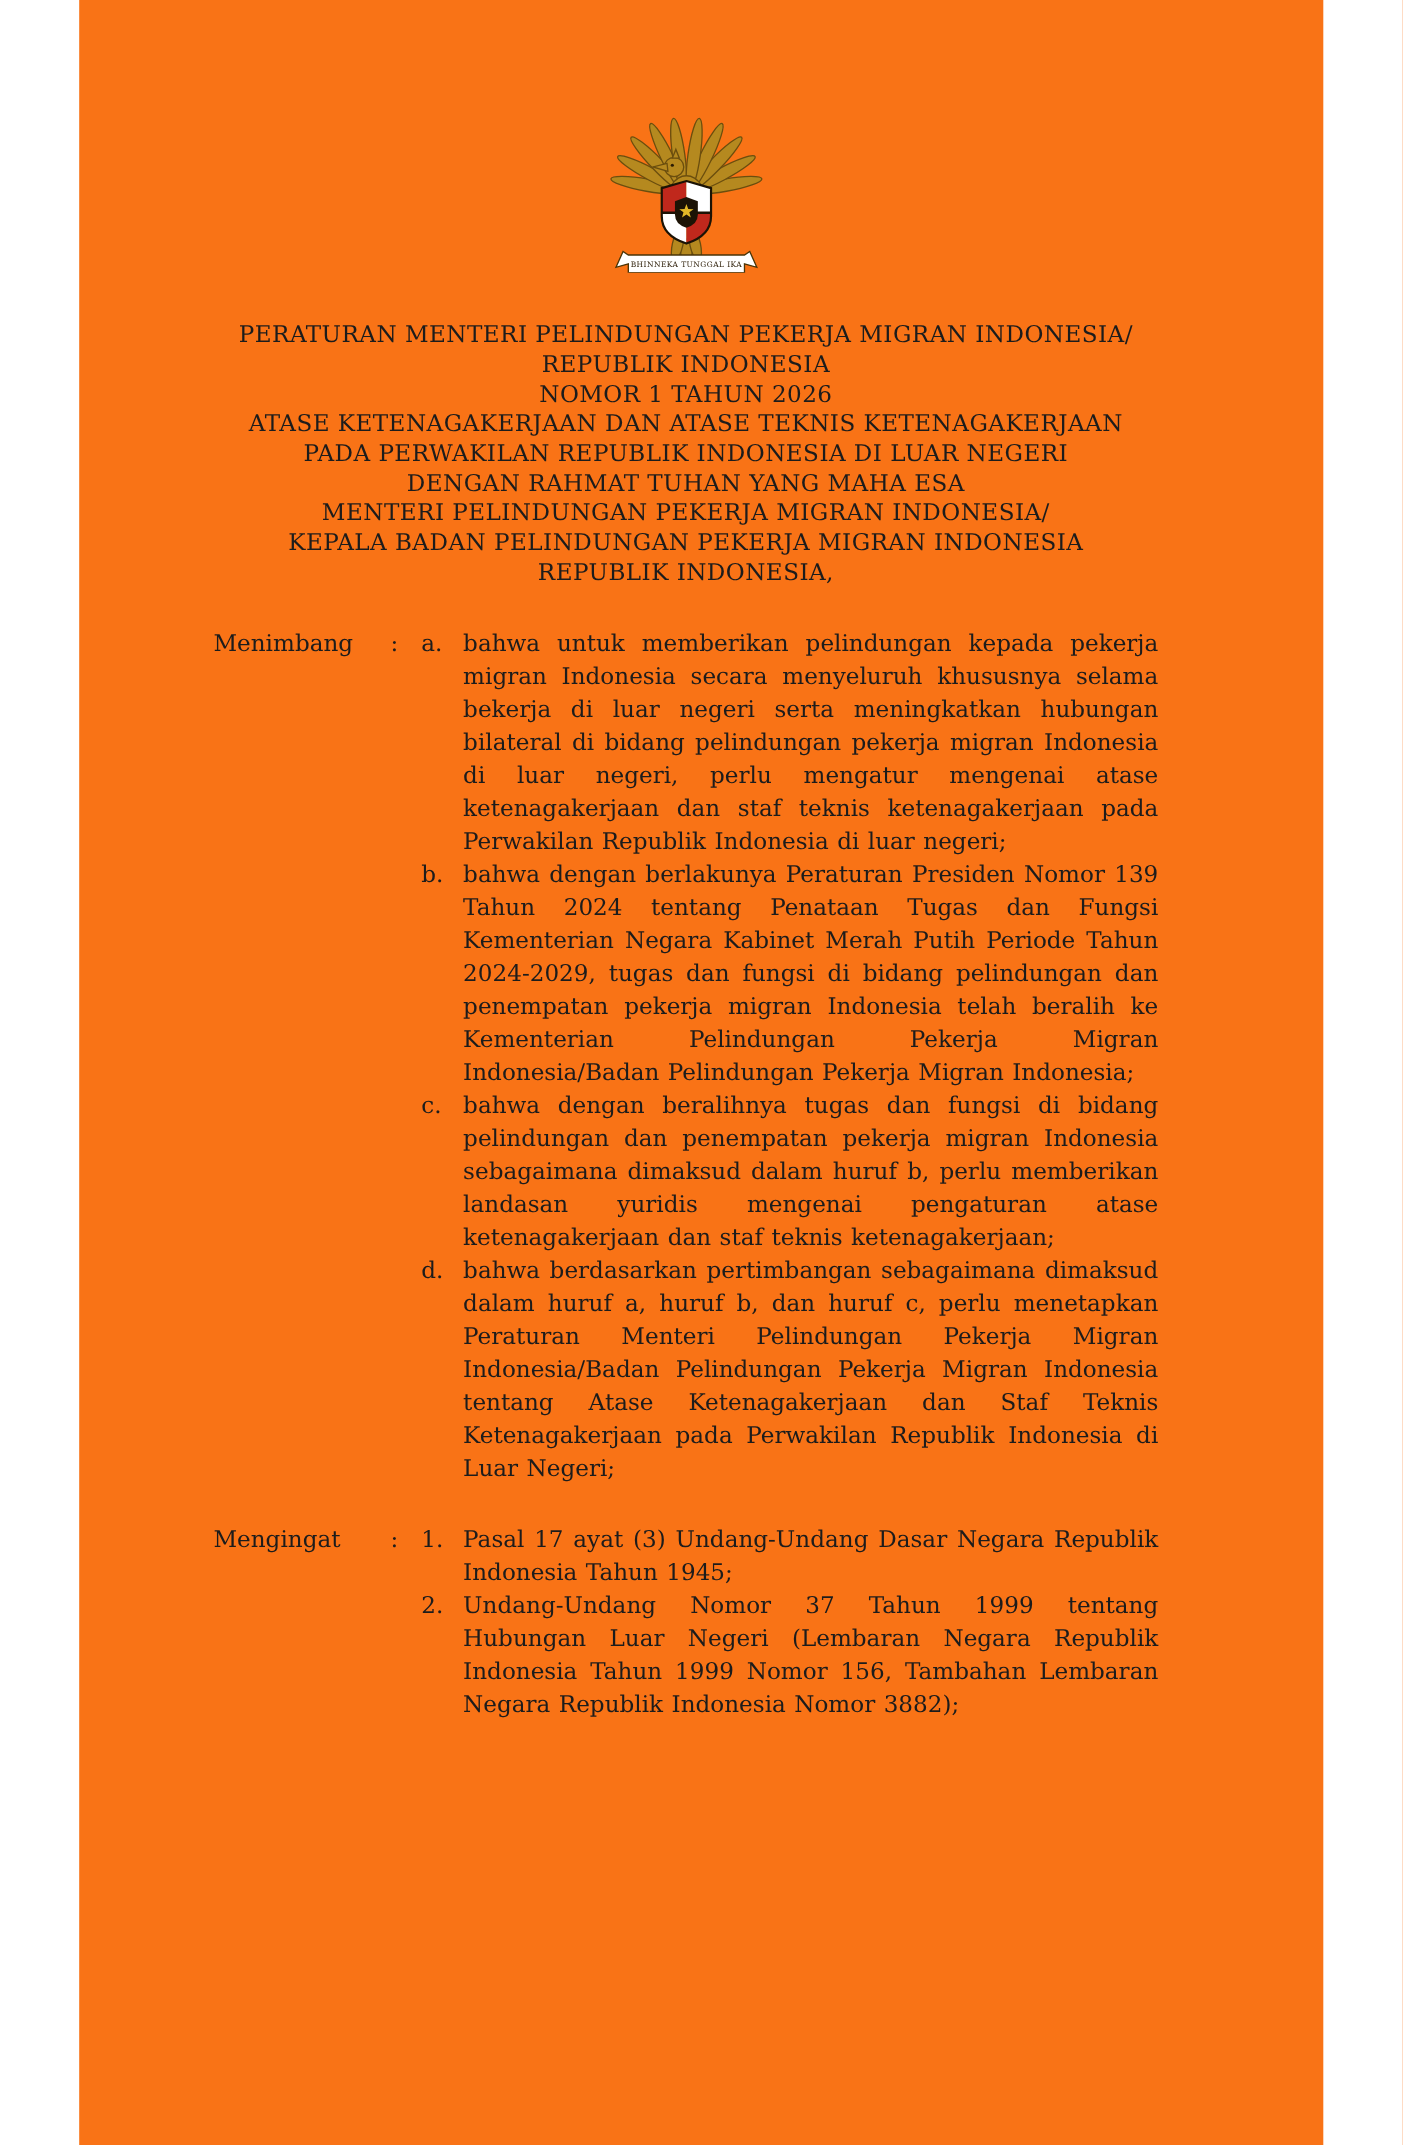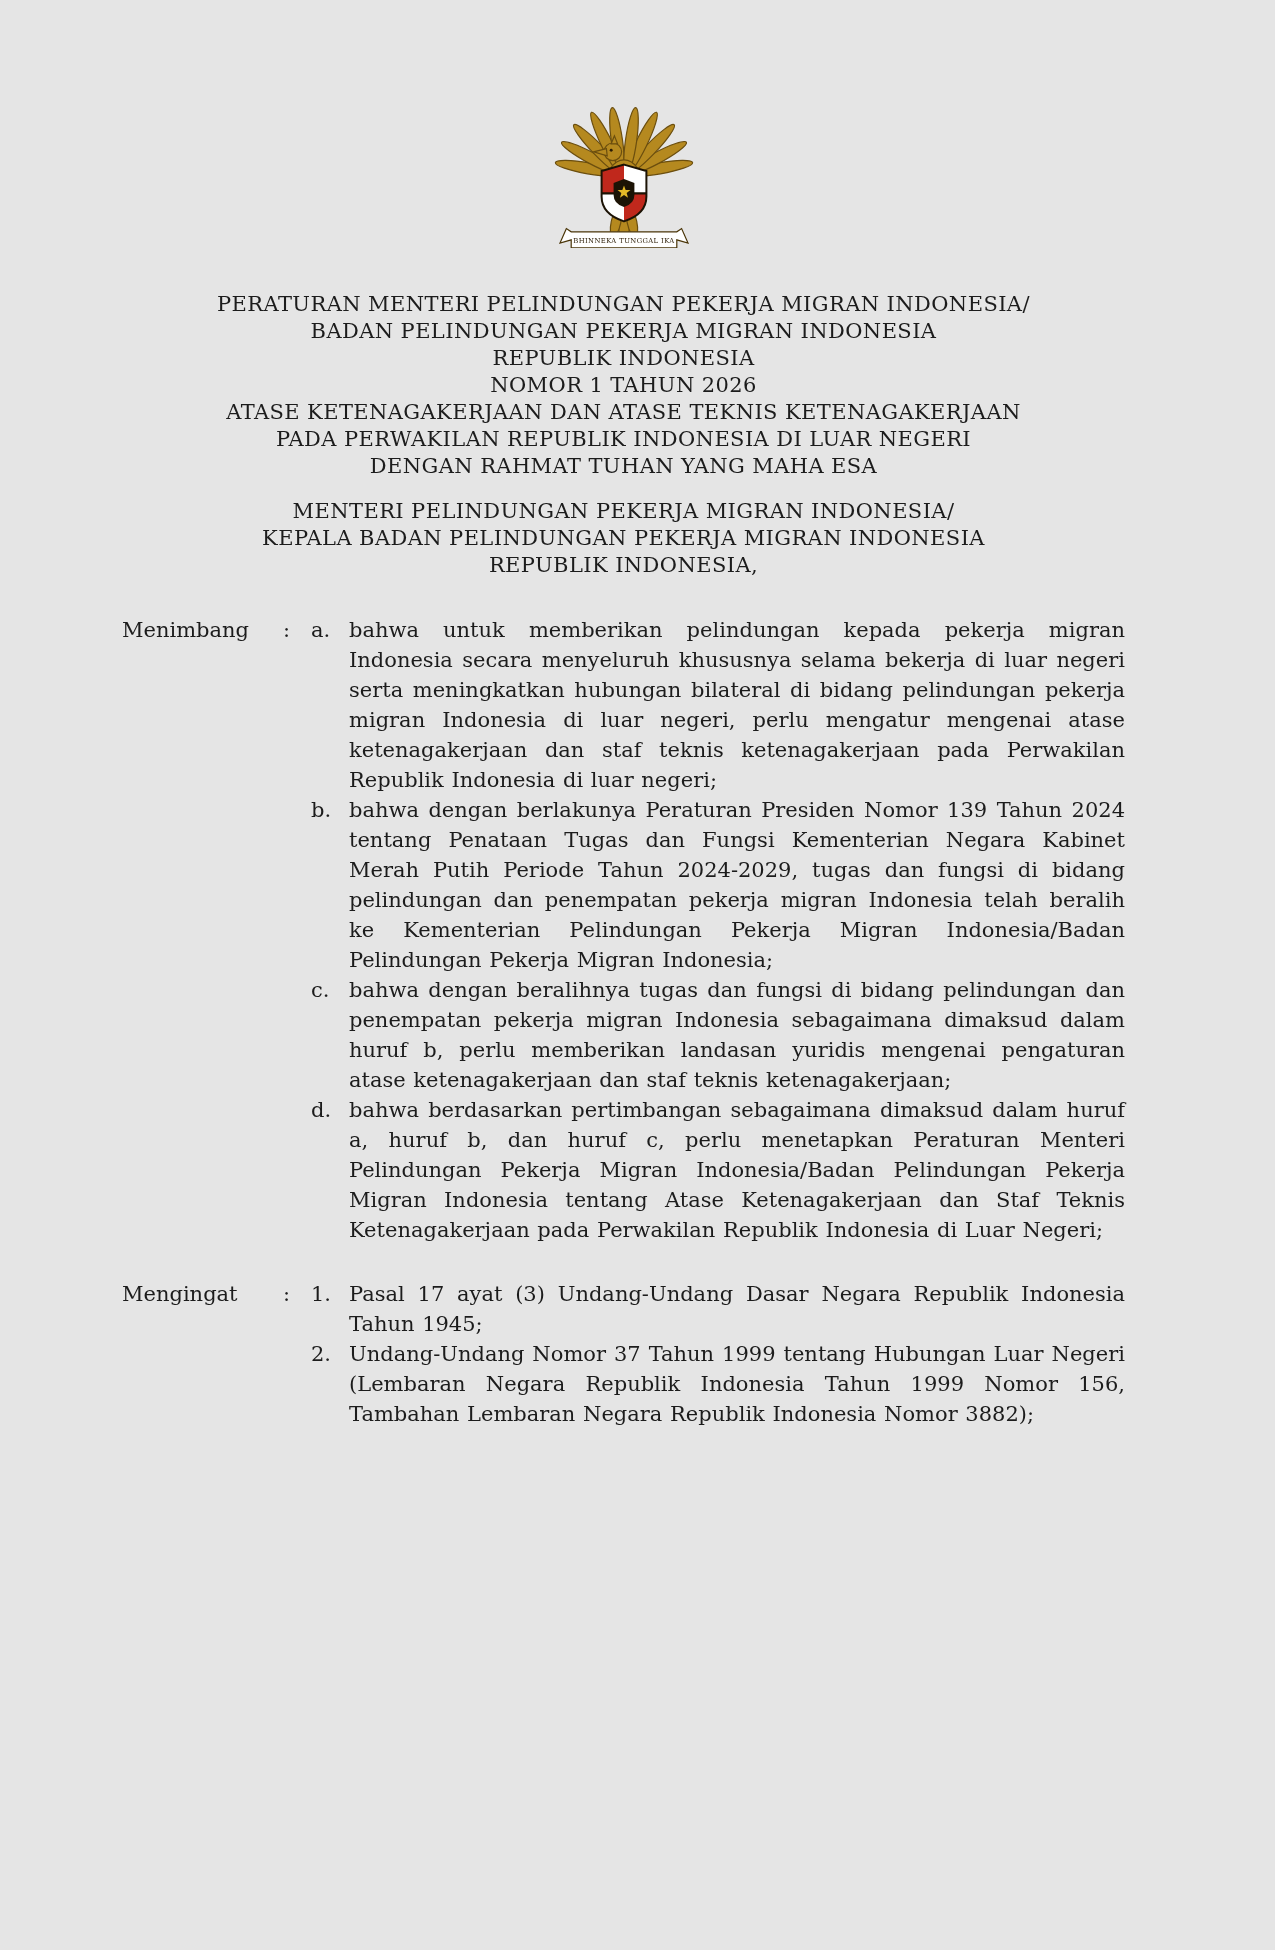--- a/index.html
+++ b/index.html
@@ -1,27 +1,27 @@
 <!DOCTYPE html>
 <html><head>
 <meta charset="utf-8">
 <style>
   * { box-sizing: border-box; }
   html, body { margin: 0; padding: 0; background: #ffffff; }
   .page {
-    width: 1275px; height: 1950px; margin: 0 auto; background: #e5e5e5;
+    width: 1131px; height: 1950px; margin: 0 auto; background: #f97316;
     padding: 78px 150px 40px 122px;
     font-family: "DejaVu Serif", "Liberation Serif", serif;
     font-size: 21px; color: #1c1c1c; overflow: hidden;
   }
   .emblem-wrap { text-align: center; margin-bottom: 38px; }
   .center { text-align: center; line-height: 27px; letter-spacing: 0.4px; }
   .center div { white-space: nowrap; }
   .title-block { }
-  .invocation-block { margin-bottom: 18px; }
+  .invocation-block { }
   .issuer-block { margin-bottom: 36px; }
   .section { display: flex; line-height: 30px; }
   .section + .section { margin-top: 34px; }
   .sec-label { width: 161px; flex: none; }
   .sec-colon { width: 28px; flex: none; }
   .sec-items { flex: 1; min-width: 0; }
   .item { display: flex; }
   .marker { width: 38px; flex: none; }
   .itext { flex: 1; text-align: justify; word-spacing: 1px; }
 </style>
@@ -71,21 +71,20 @@
 
       <g>
         <path d="M28,188 L20,206 L34,202 L34,212 L166,212 L166,202 L180,206 L172,188 L166,192 L34,192 Z" fill="#ffffff" stroke="#4a3508" stroke-width="1.5"></path>
         <text x="100" y="206" text-anchor="middle" font-size="8.5" letter-spacing="0.5" fill="#2b1c05" font-family="DejaVu Serif, serif">BHINNEKA TUNGGAL IKA</text>
       </g>
     </svg>
   </div>
 
   <div class="center title-block">
     <div>PERATURAN MENTERI PELINDUNGAN PEKERJA MIGRAN INDONESIA/</div>
-    <div>BADAN PELINDUNGAN PEKERJA MIGRAN INDONESIA</div>
     <div>REPUBLIK INDONESIA</div>
     <div>NOMOR 1 TAHUN 2026</div>
     <div>ATASE KETENAGAKERJAAN DAN ATASE TEKNIS KETENAGAKERJAAN</div>
     <div>PADA PERWAKILAN REPUBLIK INDONESIA DI LUAR NEGERI</div>
   </div>
 
   <div class="center invocation-block">
     <div>DENGAN RAHMAT TUHAN YANG MAHA ESA</div>
   </div>
 

